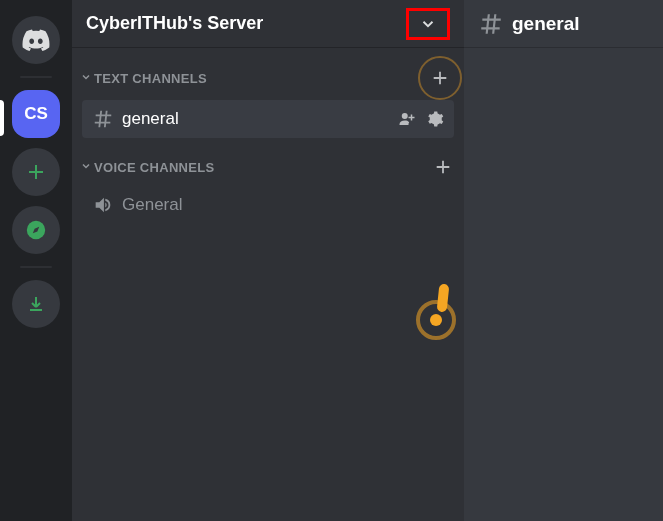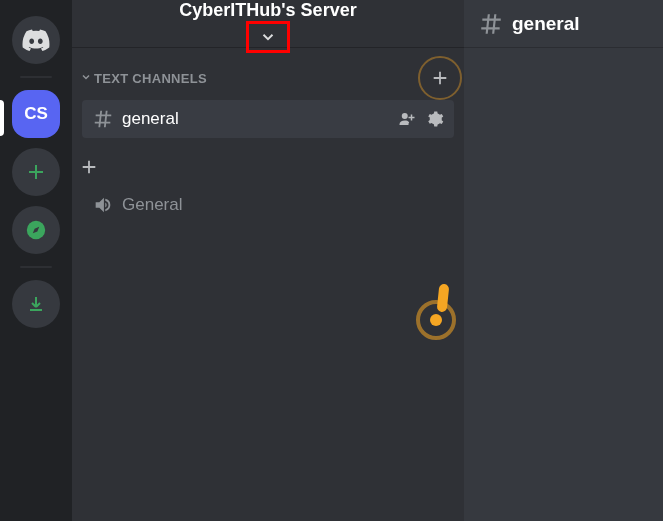--- a/index.html
+++ b/index.html
@@ -8,21 +8,21 @@
   
   .rail { width: 72px; background: #202225; display: flex; flex-direction: column; align-items: center; padding-top: 16px; gap: 10px; position: relative; }
   .rail-pill { width: 48px; height: 48px; border-radius: 24px; background: #36393f; display: flex; align-items: center; justify-content: center; cursor: pointer; }
   .rail-sep { width: 32px; height: 2px; background: #2d2f33; border-radius: 1px; margin: 2px 0; }
   .rail-pill.selected { border-radius: 16px; background: #5865f2; }
   .sel-indicator { position: absolute; left: 0; width: 4px; height: 36px; background: #fff; border-radius: 0 4px 4px 0; top: 100px; }
   .server-initials { color: #fff; font-weight: 600; font-size: 17px; }
 
   
   .channels { width: 392px; background: #2f3136; display: flex; flex-direction: column; position: relative; }
-  .server-header { height: 48px; padding: 0 14px; display: flex; align-items: center; justify-content: space-between; color: #fff; font-weight: 700; font-size: 18px; border-bottom: 1px solid rgba(0,0,0,0.25); cursor: pointer; flex-direction: column; }
+  .server-header { height: 48px; padding: 0 14px; display: flex; align-items: center; justify-content: space-between; color: #fff; font-weight: 700; font-size: 18px; border-bottom: 1px solid rgba(0,0,0,0.25); cursor: pointer; }
   .red-box { border: 3px solid #ff0000; padding: 4px 10px; display: flex; align-items: center; justify-content: center; }
 
   .cat-row { display: flex; align-items: center; justify-content: space-between; padding: 18px 12px 4px 8px; color: #8e9297; font-size: 13px; font-weight: 700; letter-spacing: 0.3px; }
   .cat-row .left { display: flex; align-items: flex-start; gap: 2px; cursor: pointer; }
   .cat-row .add { cursor: pointer; display:flex; }
 
   .chan { margin: 6px 10px 2px 10px; padding: 8px 10px; display: flex; align-items: center; gap: 8px; color: #8e9297; border-radius: 4px; cursor: pointer; }
   .chan.active { background: #393c43; color: #fff; }
   .chan .name { flex: 1; font-size: 17px; }
   .chan .actions { display: flex; gap: 10px; color: #b9bbbe; }
@@ -111,20 +111,26 @@
       <svg width="18" height="18" viewBox="0 0 24 24" fill="#b9bbbe">
           <path d="M9 12a4 4 0 1 0 0-8 4 4 0 0 0 0 8Zm0 2c-4 0-7 2-7 5v1h12v-1c0-1 .3-2 .9-2.8C13.6 14.6 11.4 14 9 14Zm10-5V6h-2v3h-3v2h3v3h2v-3h3V9h-3Z"></path>
         </svg>
       <svg width="18" height="18" viewBox="0 0 24 24" fill="#b9bbbe">
           <path d="M12 8a4 4 0 1 0 0 8 4 4 0 0 0 0-8Zm9 4c0-.6 0-1.2-.1-1.7l2.1-1.6-2-3.4-2.5 1a8 8 0 0 0-3-1.7L15 2h-4l-.5 2.6a8 8 0 0 0-3 1.7l-2.5-1-2 3.4L5.1 10c-.1.5-.1 1.1-.1 1.7s0 1.2.1 1.7L3 15l2 3.4 2.5-1a8 8 0 0 0 3 1.7L11 22h4l.5-2.6a8 8 0 0 0 3-1.7l2.5 1 2-3.4-2.1-1.6c.1-.5.1-1.1.1-1.7Z"></path>
         </svg>
     </span>
   </div>
 
   <div class="cat-row">
+    <div class="left">
+      <svg width="12" height="12" viewBox="0 0 24 24" fill="none" stroke="#8e9297" stroke-width="3">
+          <path d="m6 9 6 6 6-6"></path>
+        </svg>
+      <span>VOICE CHANNELS</span>
+    </div>
     <div class="add">
       <svg width="18" height="18" viewBox="0 0 20 20" stroke="#b9bbbe" stroke-width="2" fill="none">
           <path d="M10 3v14M3 10h14"></path>
         </svg>
     </div>
   </div>
 
   <div class="chan">
     <svg width="22" height="22" viewBox="0 0 24 24" fill="#8e9297">
         <path d="M4 9v6h4l5 5V4L8 9H4Zm12 3a3 3 0 0 0-1.5-2.6v5.2A3 3 0 0 0 16 12Zm-1.5-6.7v2.1A5 5 0 0 1 18 12a5 5 0 0 1-3.5 4.6v2.1A7 7 0 0 0 20 12a7 7 0 0 0-5.5-6.7Z"></path>

